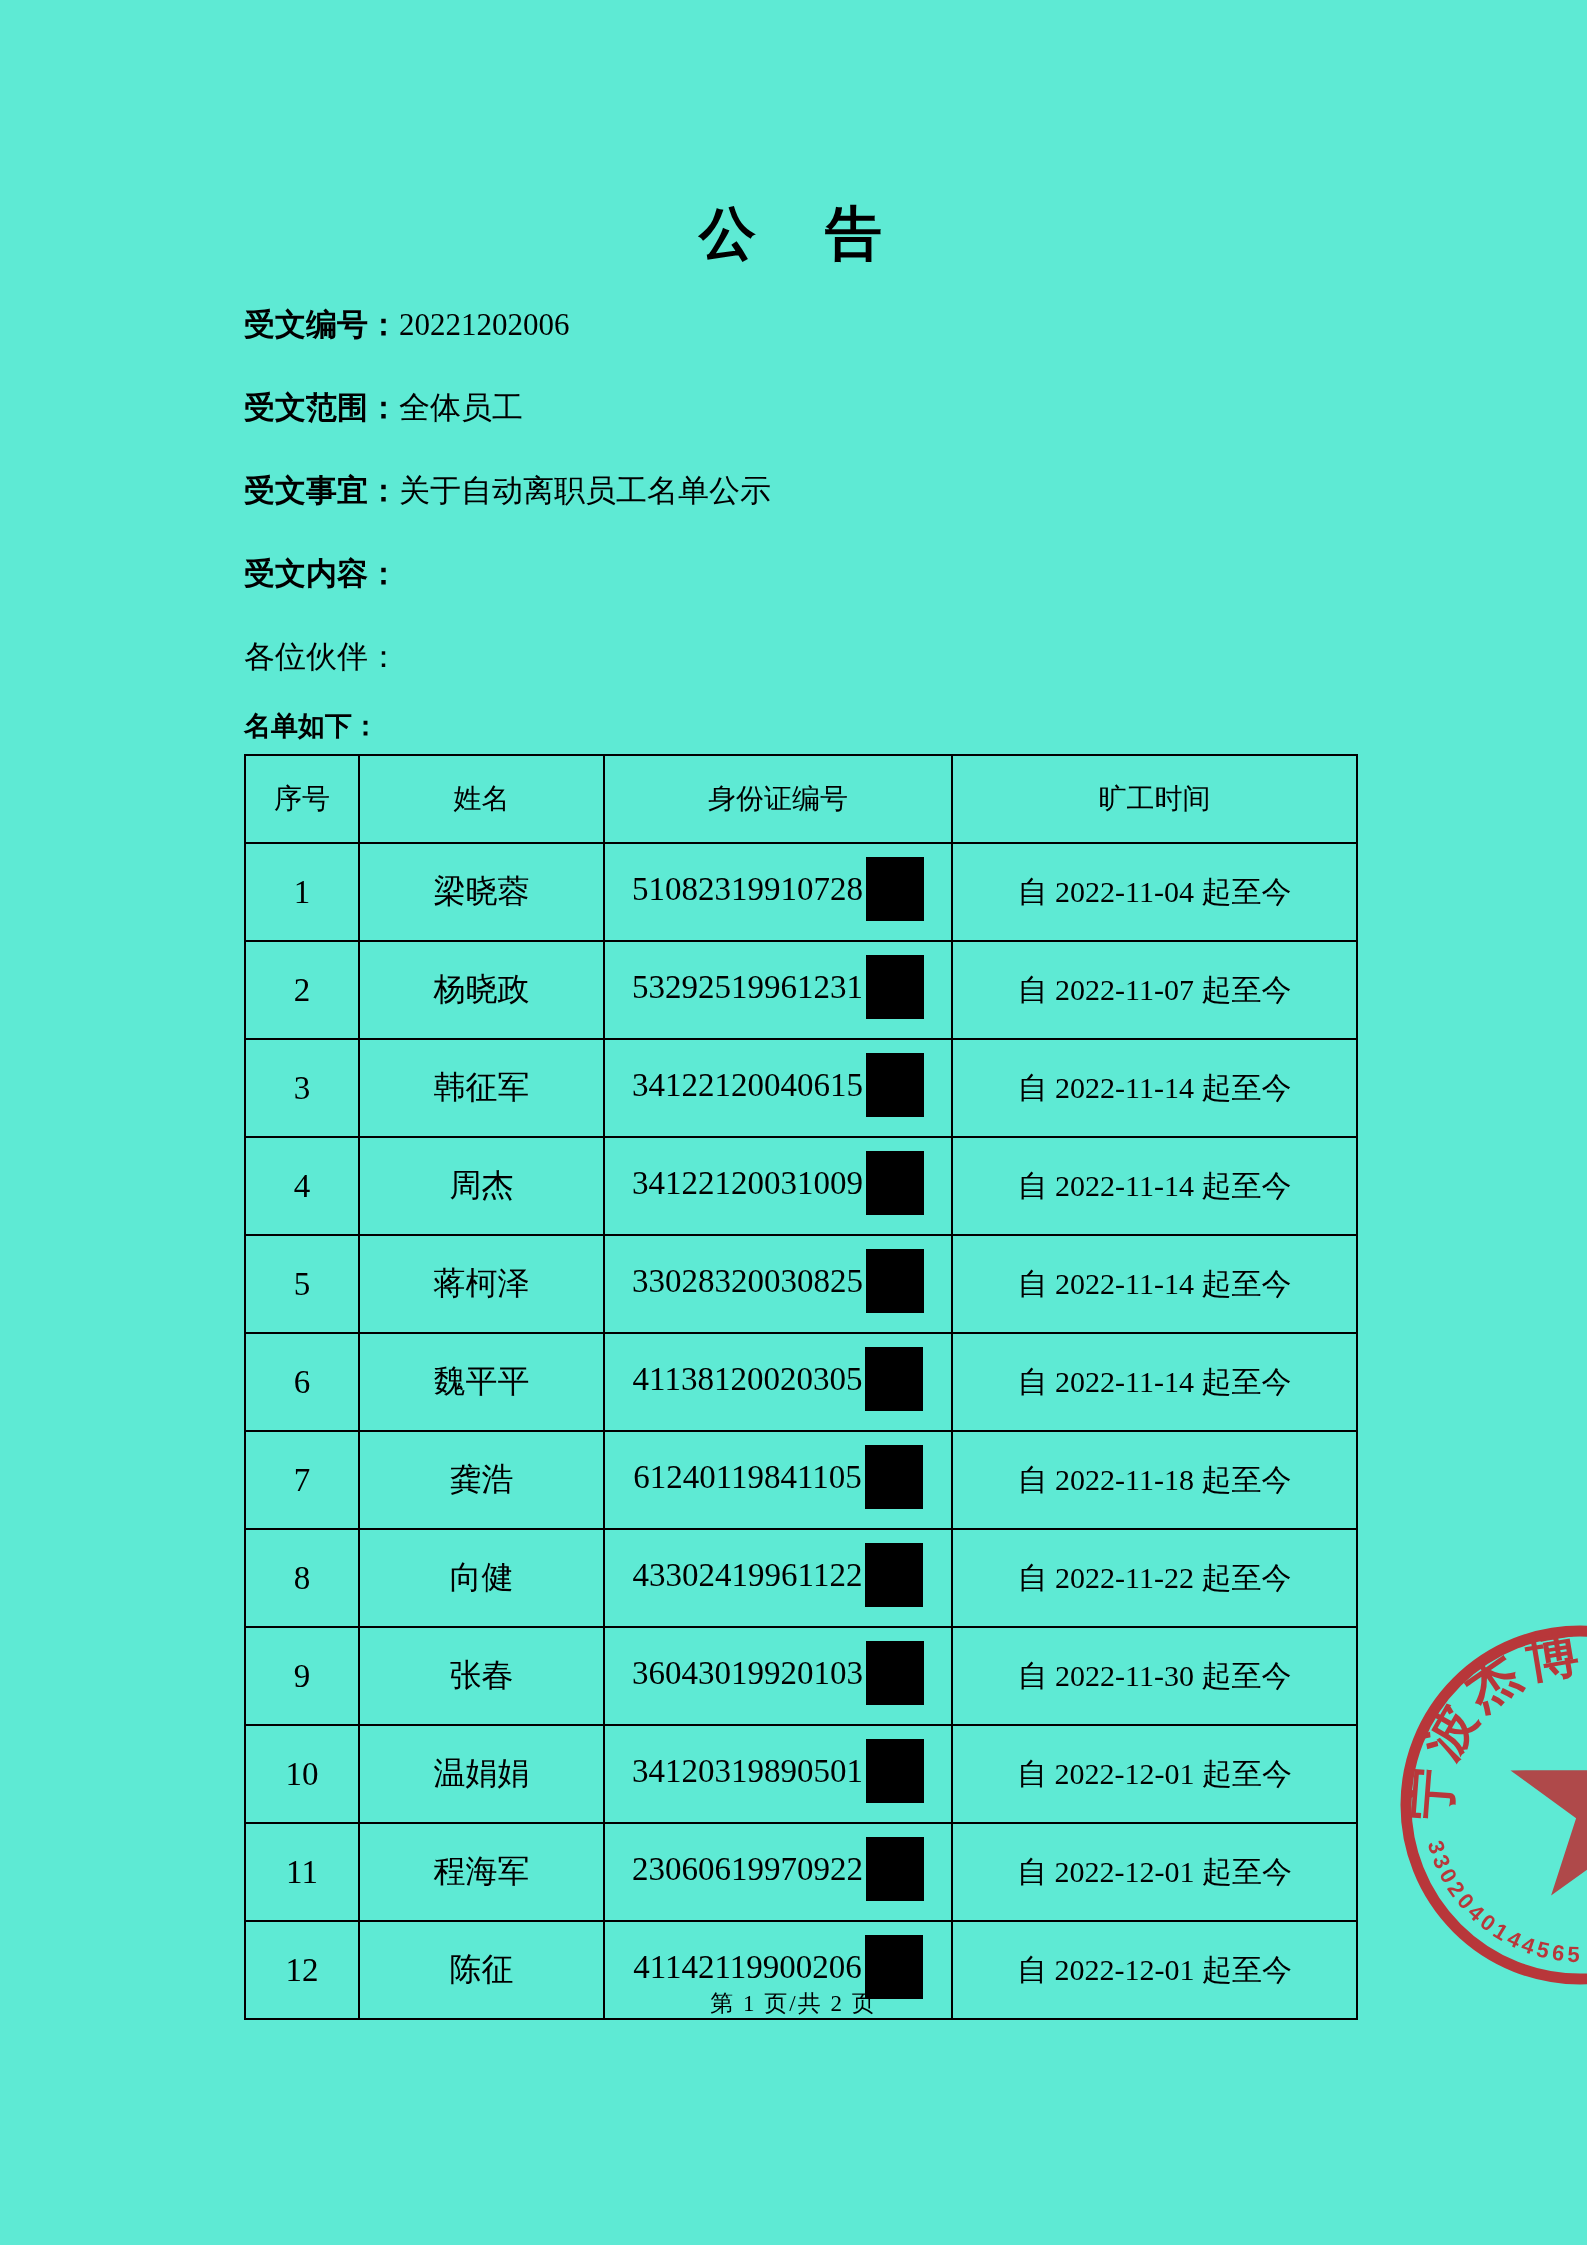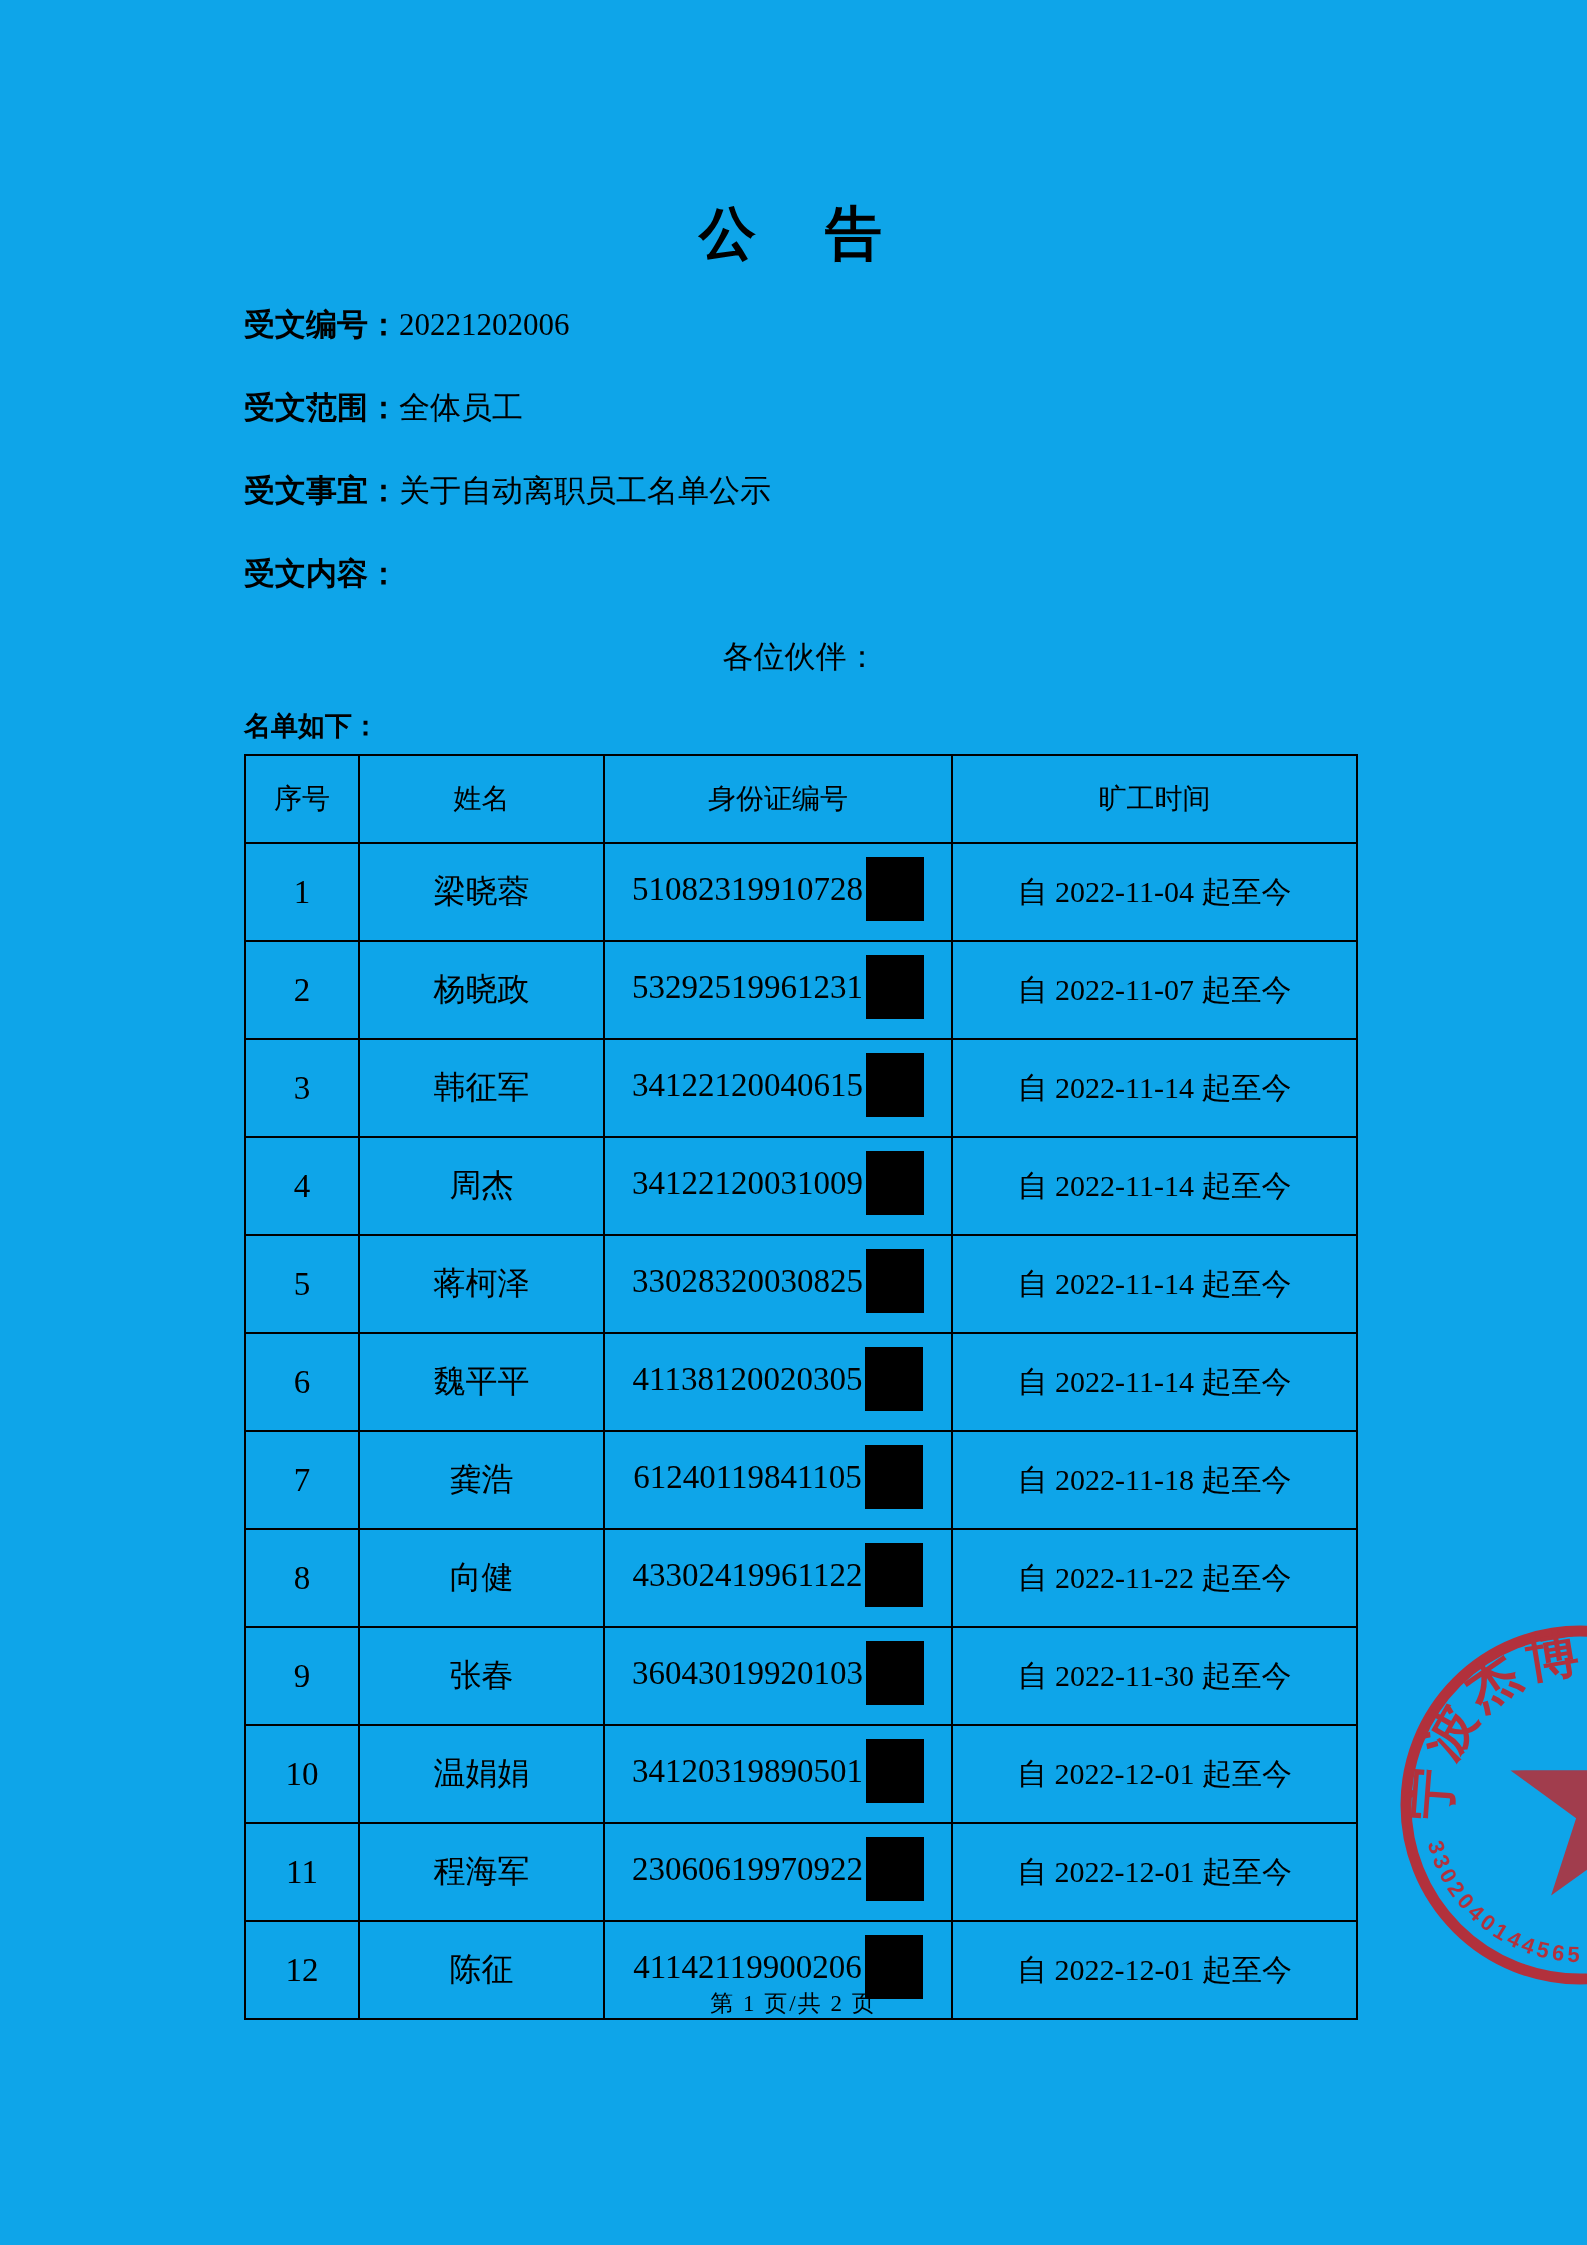--- a/index.html
+++ b/index.html
@@ -1,41 +1,41 @@
 <!DOCTYPE html>
 <html><head>
 <meta charset="utf-8">
 <style>
   html,body{margin:0;padding:0;background:#888;}
   .page{
     position:relative;
     width:1587px;height:2245px;
     margin:0 auto;
-    background:#0ea5e9;
+    background:#5eead4;
     overflow:hidden;
     font-family:"Liberation Serif","DejaVu Serif",serif;
     color:#000;
   }
   .title{
     position:absolute;top:196px;left:0;right:0;
     text-align:center;
     font-size:57px;font-weight:700;
     letter-spacing:6px;
   }
   .content{
     position:absolute;left:244px;top:283px;width:1112px;
   }
   .field-line{
     height:83px;line-height:83px;
     font-size:31px;
     white-space:nowrap;
   }
   .field-label{font-weight:700;}
   .field-value{font-weight:400;}
-  .salutation{height:83px;line-height:83px;font-size:31px;text-align:center;}
+  .salutation{height:83px;line-height:83px;font-size:31px;}
   .body-par{margin:0;}
   .body-line{
     font-size:31px;line-height:83px;height:83px;
     white-space:nowrap;
   }
   .body-line.just{
     white-space:normal;
     text-align:justify;
     text-align-last:justify;
   }

